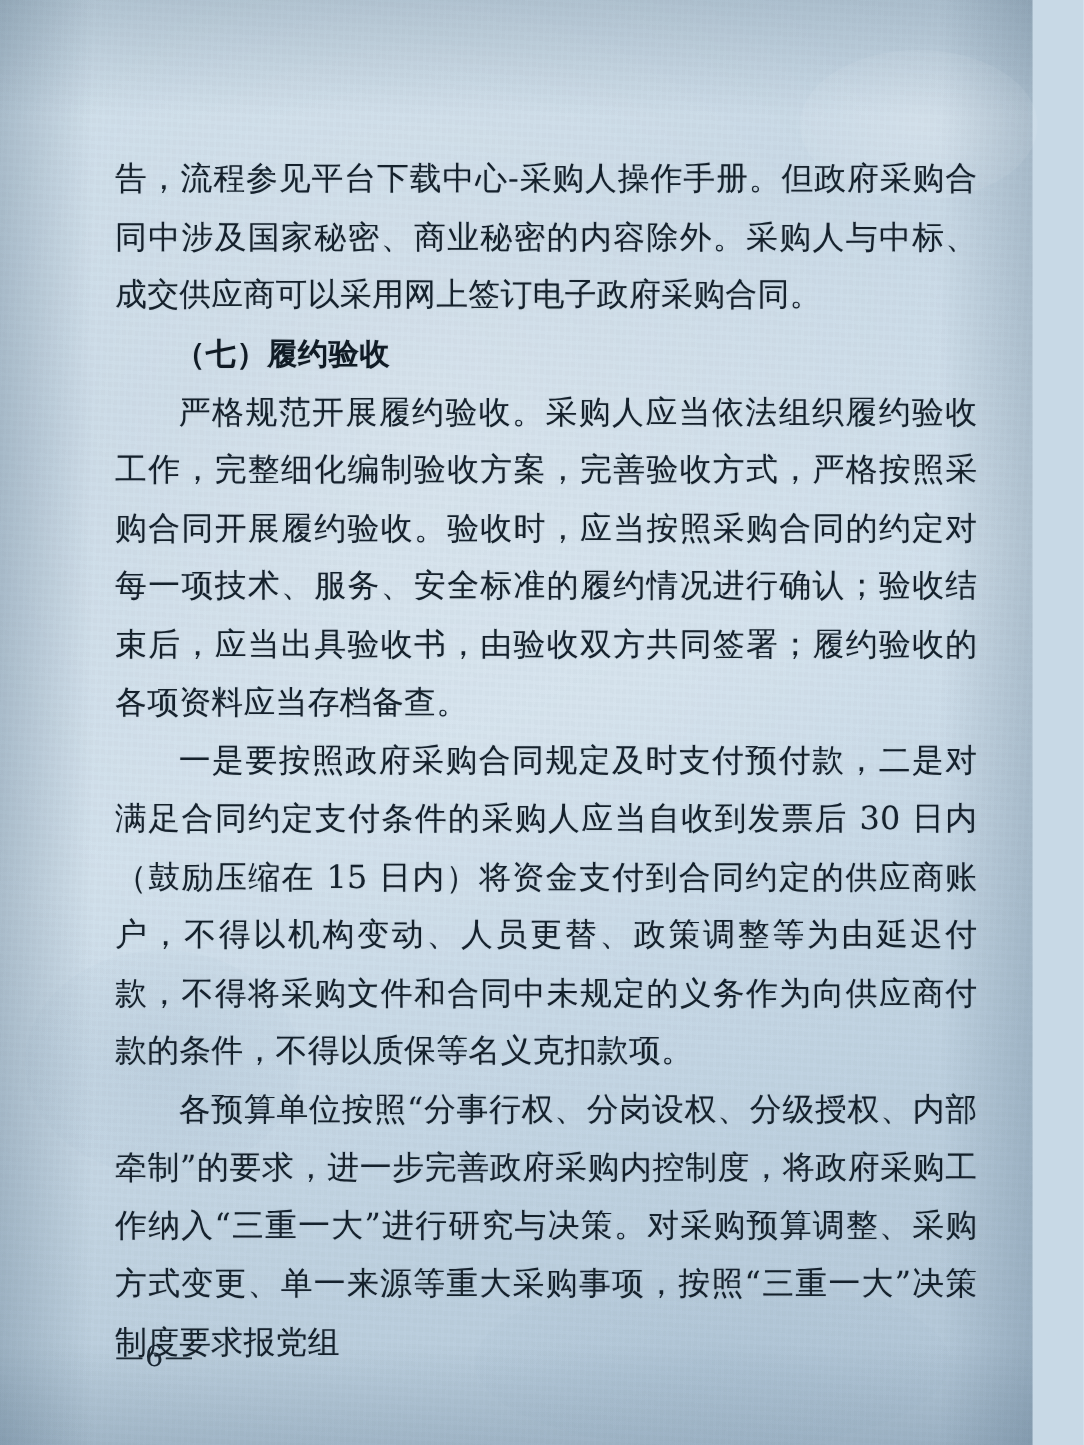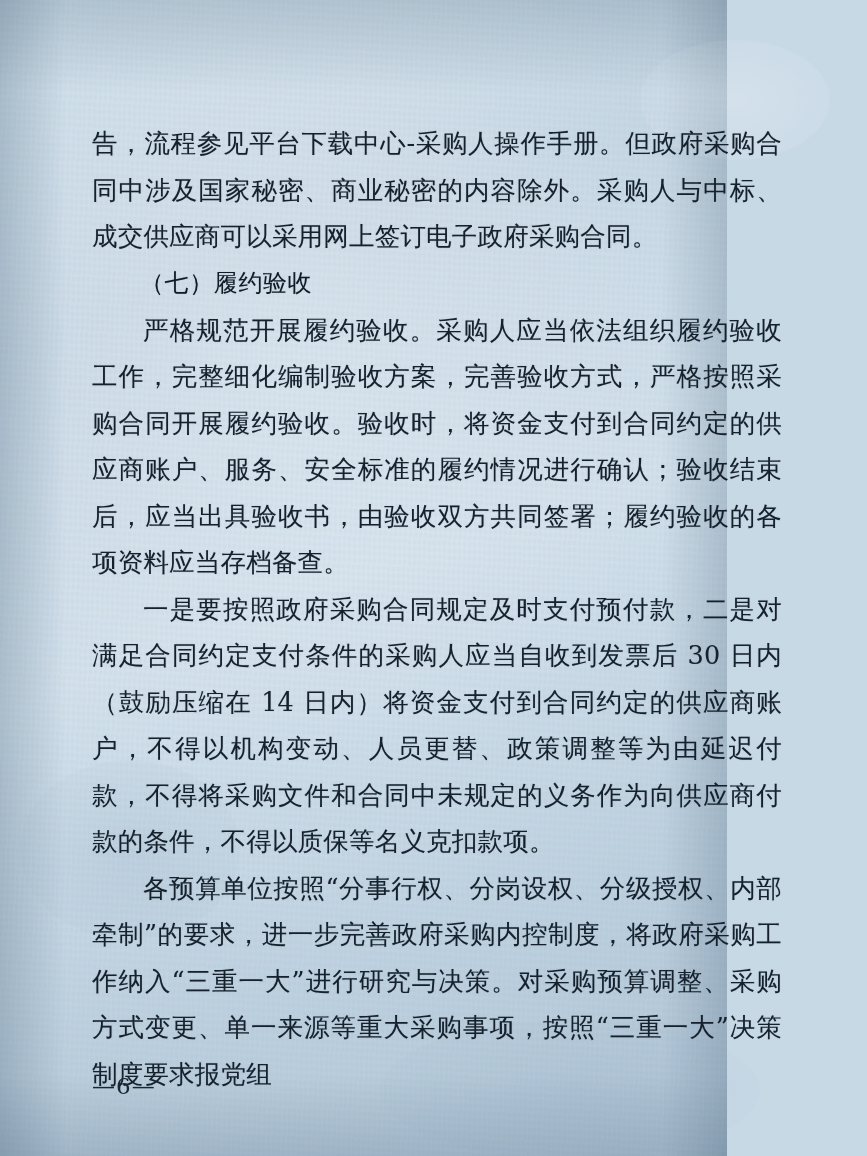--- a/index.html
+++ b/index.html
@@ -10,21 +10,21 @@
     width: 867px;
     height: 1156px;
     overflow: hidden;
     background: #c8d9e6;
     font-family: "DejaVu Serif", serif;
   }
 
   
   .page {
     position: relative;
-    width: 727px;
+    width: 826px;
     height: 1156px;
     background:
       radial-gradient(ellipse 120% 90% at 40% 30%, rgba(255,255,255,0.30) 0%, rgba(255,255,255,0.06) 45%, rgba(0,0,0,0.04) 100%),
       linear-gradient(160deg, #cddeea 0%, #c4d6e4 25%, #cfdfeb 50%, #bed2e2 78%, #b6cbdd 100%);
     box-sizing: border-box;
   }
 
   
   .page::before {
     content: "";
@@ -69,21 +69,21 @@
   }
 
   p.indent {
     text-indent: 2em;
   }
 
   
   p.heading {
     text-indent: 2em;
     font-family: "DejaVu Sans", "Liberation Sans", sans-serif;
-    font-weight: 400;
+    font-weight: 700;
     font-size: 24px;
     line-height: 47px;
     letter-spacing: 0.6px;
     color: #101b25;
   }
 
   .page-number {
     position: absolute;
     left: 92px;
     top: 1073px;
@@ -110,19 +110,19 @@
 
 <div class="page">
 
   <div class="blotch b1"></div>
   <div class="blotch b2"></div>
   <div class="blotch b3"></div>
 
   <div class="content">
     <p class="indent" style="text-indent:0">告，流程参见平台下载中心-采购人操作手册。但政府采购合同中涉及国家秘密、商业秘密的内容除外。采购人与中标、成交供应商可以采用网上签订电子政府采购合同。</p>
     <p class="heading">（七）履约验收</p>
-    <p class="indent">严格规范开展履约验收。采购人应当依法组织履约验收工作，完整细化编制验收方案，完善验收方式，严格按照采购合同开展履约验收。验收时，将资金支付到合同约定的供应商账户、服务、安全标准的履约情况进行确认；验收结束后，应当出具验收书，由验收双方共同签署；履约验收的各项资料应当存档备查。</p>
-    <p class="indent">一是要按照政府采购合同规定及时支付预付款，二是对满足合同约定支付条件的采购人应当自收到发票后 30 日内（鼓励压缩在 14 日内）将资金支付到合同约定的供应商账户，不得以机构变动、人员更替、政策调整等为由延迟付款，不得将采购文件和合同中未规定的义务作为向供应商付款的条件，不得以质保等名义克扣款项。</p>
+    <p class="indent">严格规范开展履约验收。采购人应当依法组织履约验收工作，完整细化编制验收方案，完善验收方式，严格按照采购合同开展履约验收。验收时，应当按照采购合同的约定对每一项技术、服务、安全标准的履约情况进行确认；验收结束后，应当出具验收书，由验收双方共同签署；履约验收的各项资料应当存档备查。</p>
+    <p class="indent">一是要按照政府采购合同规定及时支付预付款，二是对满足合同约定支付条件的采购人应当自收到发票后 30 日内（鼓励压缩在 15 日内）将资金支付到合同约定的供应商账户，不得以机构变动、人员更替、政策调整等为由延迟付款，不得将采购文件和合同中未规定的义务作为向供应商付款的条件，不得以质保等名义克扣款项。</p>
     <p class="indent">各预算单位按照“分事行权、分岗设权、分级授权、内部牵制”的要求，进一步完善政府采购内控制度，将政府采购工作纳入“三重一大”进行研究与决策。对采购预算调整、采购方式变更、单一来源等重大采购事项，按照“三重一大”决策制度要求报党组</p>
   </div>
 
   <div class="page-number">—6—</div>
 </div>
 
 </body></html>

